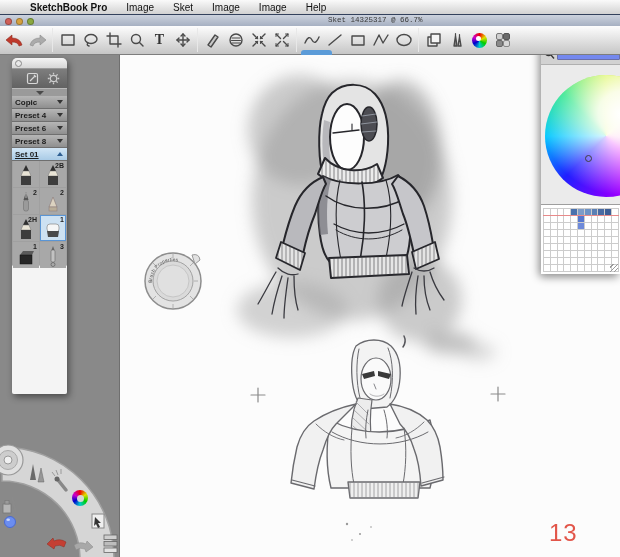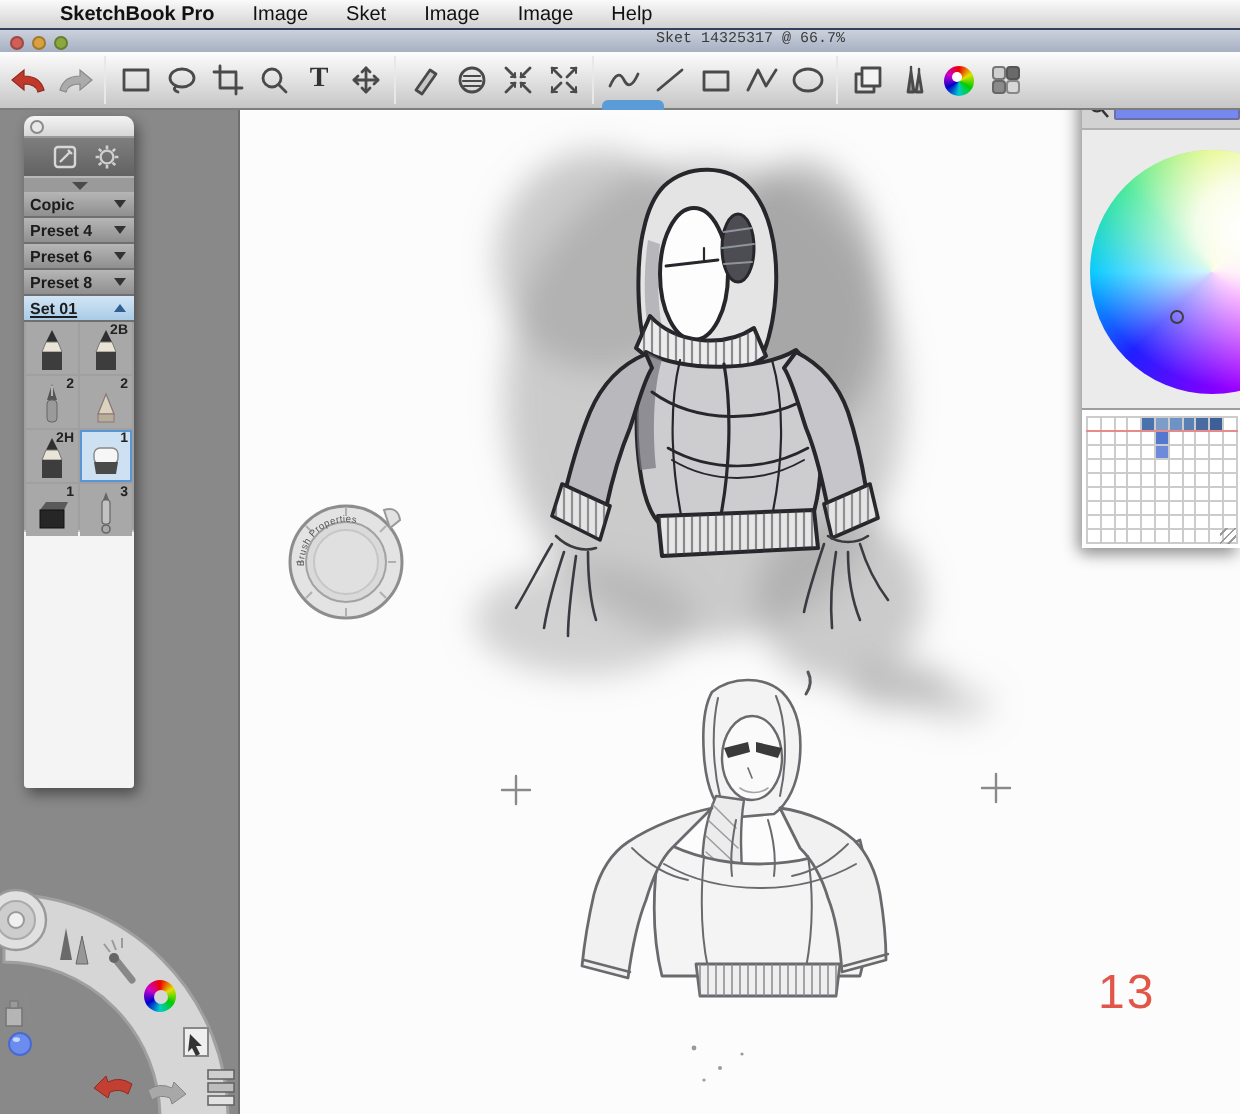--- a/index.html
+++ b/index.html
@@ -31,21 +31,21 @@
   .tool-indicator{position:absolute;left:301px;top:50px;width:31px;height:5px;
     background:#5b9bd8;border-radius:3px 3px 0 0;z-index:18;}
   .clipped-tool{position:absolute;left:530px;top:32px;width:8px;height:22px;
     background:linear-gradient(#d86a3a,#c8a06a 30%,#b8905a);border-radius:3px 3px 1px 1px;z-index:17;}
 
   
   .pasteboard{position:absolute;left:0;top:55px;width:620px;height:502px;background:#898989;}
   .page{position:absolute;left:119px;top:55px;width:501px;height:502px;background:#fcfcfc;
     border-left:1px solid #6f6f6f;z-index:1;}
   #sketch{position:absolute;left:0;top:0;z-index:2;pointer-events:none;}
-  .page-number{position:absolute;left:549px;top:483px;font-size:24px;z-index:2;letter-spacing:1px;}
+  .page-number{position:absolute;left:549px;top:519px;font-size:24px;z-index:2;letter-spacing:1px;}
 
   
   .puck{position:absolute;left:143px;top:245px;width:62px;height:67px;z-index:3;}
 
   
   .bpanel{position:absolute;left:12px;top:58px;width:55px;height:336px;z-index:10;
     box-shadow:2px 3px 7px rgba(0,0,0,.45);background:#9c9c9c;border-radius:5px 5px 2px 2px;}
   .bp-title{height:11px;background:linear-gradient(#f4f4f4,#d6d6d6);border-radius:5px 5px 0 0;
     border-bottom:1px solid #9a9a9a;position:relative;}
   .bp-close{position:absolute;left:3px;top:2px;width:7px;height:7px;border-radius:50%;

